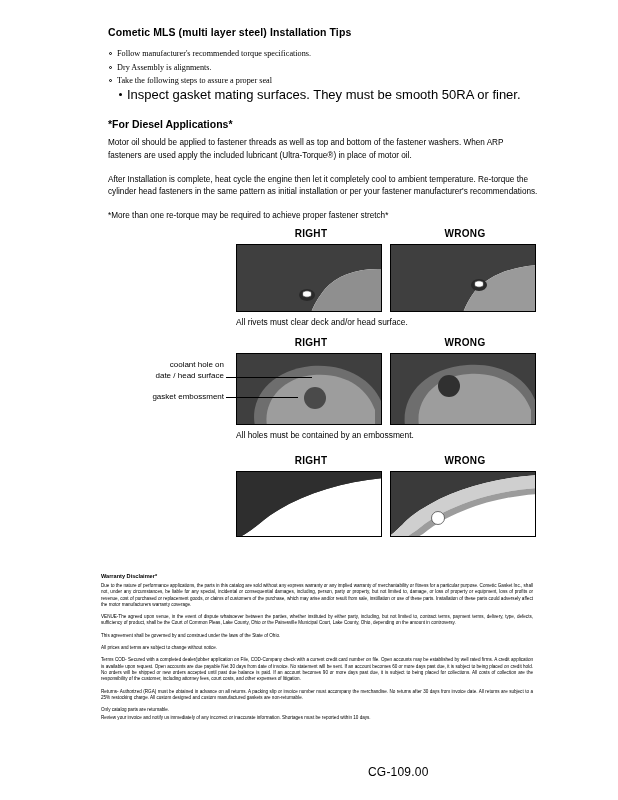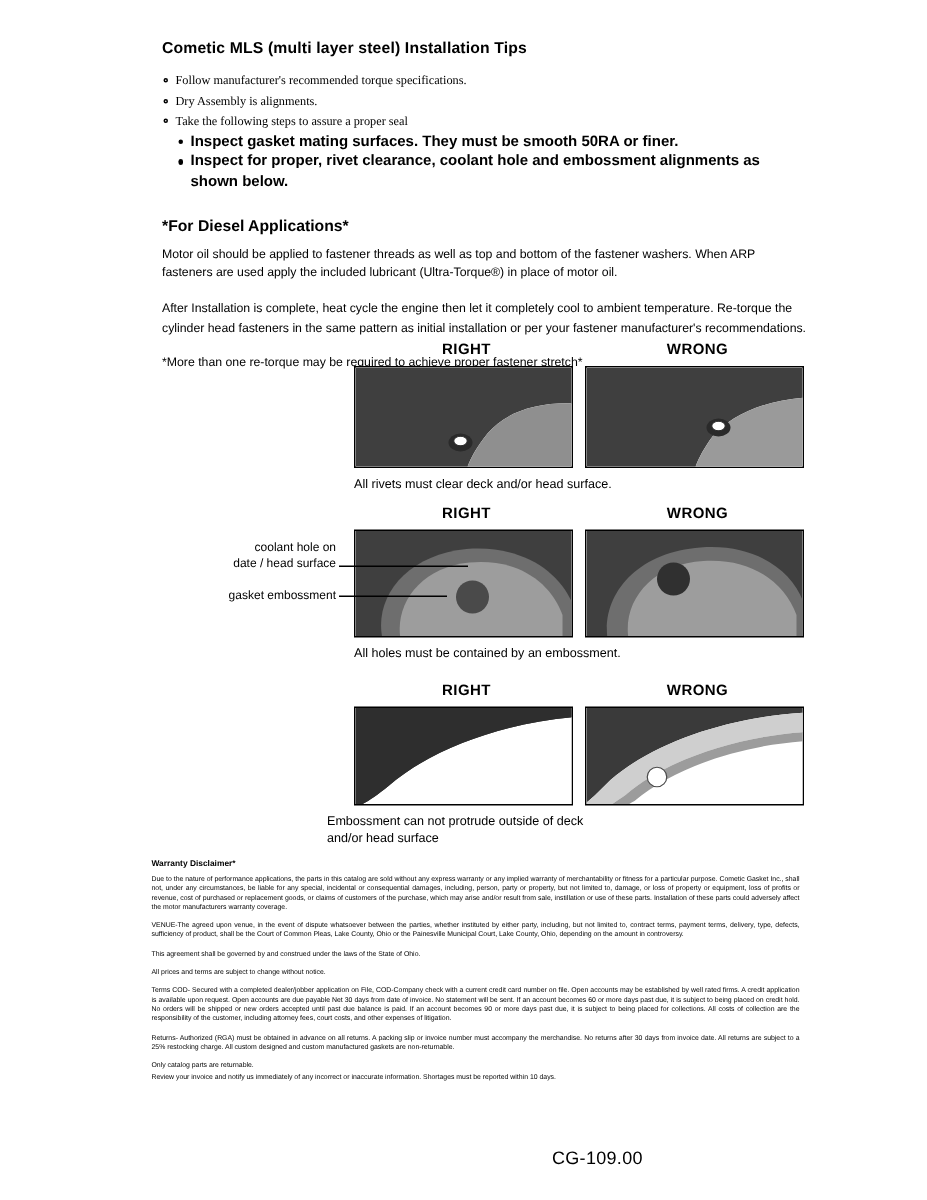--- a/index.html
+++ b/index.html
@@ -58,25 +58,24 @@
     border-radius: 50%;
     box-sizing: border-box;
   }
   .sub-bullets {
     margin: 0;
     padding: 0;
     list-style: none;
     margin-left: 10px;
   }
   .sub-bullets li {
-    font-size: 10px;
+    font-size: 13px;
     line-height: 13.2px;
     position: relative;
     padding-left: 9px;
-    font-weight: bold;
   }
   .sub-bullets li::before {
     content: "";
     position: absolute;
     left: 1px;
     top: 5px;
     width: 3.2px;
     height: 3.2px;
     background: #000;
     border-radius: 50%;
@@ -171,21 +170,20 @@
   <div class="content">
     <h1 class="title">Cometic MLS (multi layer steel) Installation Tips</h1>
 
     <ul class="bullets">
       <li class="hollow">Follow manufacturer's recommended torque specifications.</li>
       <li class="hollow">Dry Assembly is alignments.</li>
       <li class="hollow">Take the following steps to assure a proper seal</li>
     </ul>
     <ul class="sub-bullets">
       <li>Inspect gasket mating surfaces.  They must be smooth 50RA or finer.</li>
-      <li>Inspect for proper, rivet clearance, coolant hole and embossment alignments as shown below.</li>
     </ul>
 
     <h2 class="section">*For Diesel Applications*</h2>
     <p class="para">Motor oil should be applied to fastener threads as well as top and bottom of the fastener washers. When ARP fasteners are used apply the included lubricant (Ultra-Torque®) in place of motor oil.</p>
     <p class="para">After Installation is complete, heat cycle the engine then let it completely cool to ambient temperature. Re-torque the cylinder head fasteners in the same pattern as initial installation or per your fastener manufacturer's recommendations.</p>
     <p class="para last">*More than one re-torque may be required to achieve proper fastener stretch*</p>
   </div>
 
   <div class="figures">
 
@@ -271,22 +269,20 @@
       <div class="panel" style="position:absolute; left:282px; top:16px; width:146px; height:66px;">
         <svg width="146" height="66" viewBox="0 0 146 66" preserveAspectRatio="none">
           <rect x="0" y="0" width="146" height="66" fill="#ffffff"></rect>
           <path d="M0,0 L146,0 L146,3 C96,6 46,22 16,48 C9,55 4,60 0,63 Z" fill="#3a3a3a"></path>
           <path d="M0,63 C4,60 9,55 16,48 C46,22 96,6 146,3 L146,16 C100,19 54,34 26,58 C20,62 16,65 14,66 L0,66 Z" fill="#cfcfcf"></path>
           <path d="M0,66 L14,66 C16,65 20,62 26,58 C54,34 100,19 146,16 L146,22 C102,25 58,40 32,62 C28,64 26,66 26,66 Z" fill="#9c9c9c"></path>
           <circle cx="47" cy="46" r="6.5" fill="#ffffff" stroke="#4a4a4a" stroke-width="0.8"></circle>
         </svg>
       </div>
 
-      <div class="caption" style="position:absolute; left:110px; top:84px; width:340px; white-space:pre-line;">Embossment can not protrude outside of deck
-and/or head surface</div>
     </div>
 
   </div>
 
   <div class="disclaimer">
     <h3>Warranty Disclaimer*</h3>
     <p>Due to the nature of performance applications, the parts in this catalog are sold without any express warranty or any implied warranty of merchantability or fitness for a particular purpose.  Cometic Gasket Inc., shall not, under any circumstances, be liable for any special, incidental or consequential damages, including, person, party or property, but not limited to, damage, or loss of property or equipment, loss of profits or revenue, cost of purchased or replacement goods, or claims of customers of the purchase, which may arise and/or result from sale, instillation or use of these parts.  Installation of these parts could adversely affect the motor manufacturers warranty coverage.</p>
     <p>VENUE-The agreed upon venue, in the event of dispute whatsoever between the parties, whether instituted by either party, including, but not limited to, contract terms, payment terms, delivery, type, defects, sufficiency of product, shall be the Court of Common Pleas, Lake County, Ohio or the Painesville Municipal Court, Lake County, Ohio, depending on the amount in controversy.</p>
     <p>This agreement shall be governed by and construed under the laws of the State of Ohio.</p>
     <p>All prices and terms are subject to change without notice.</p>

